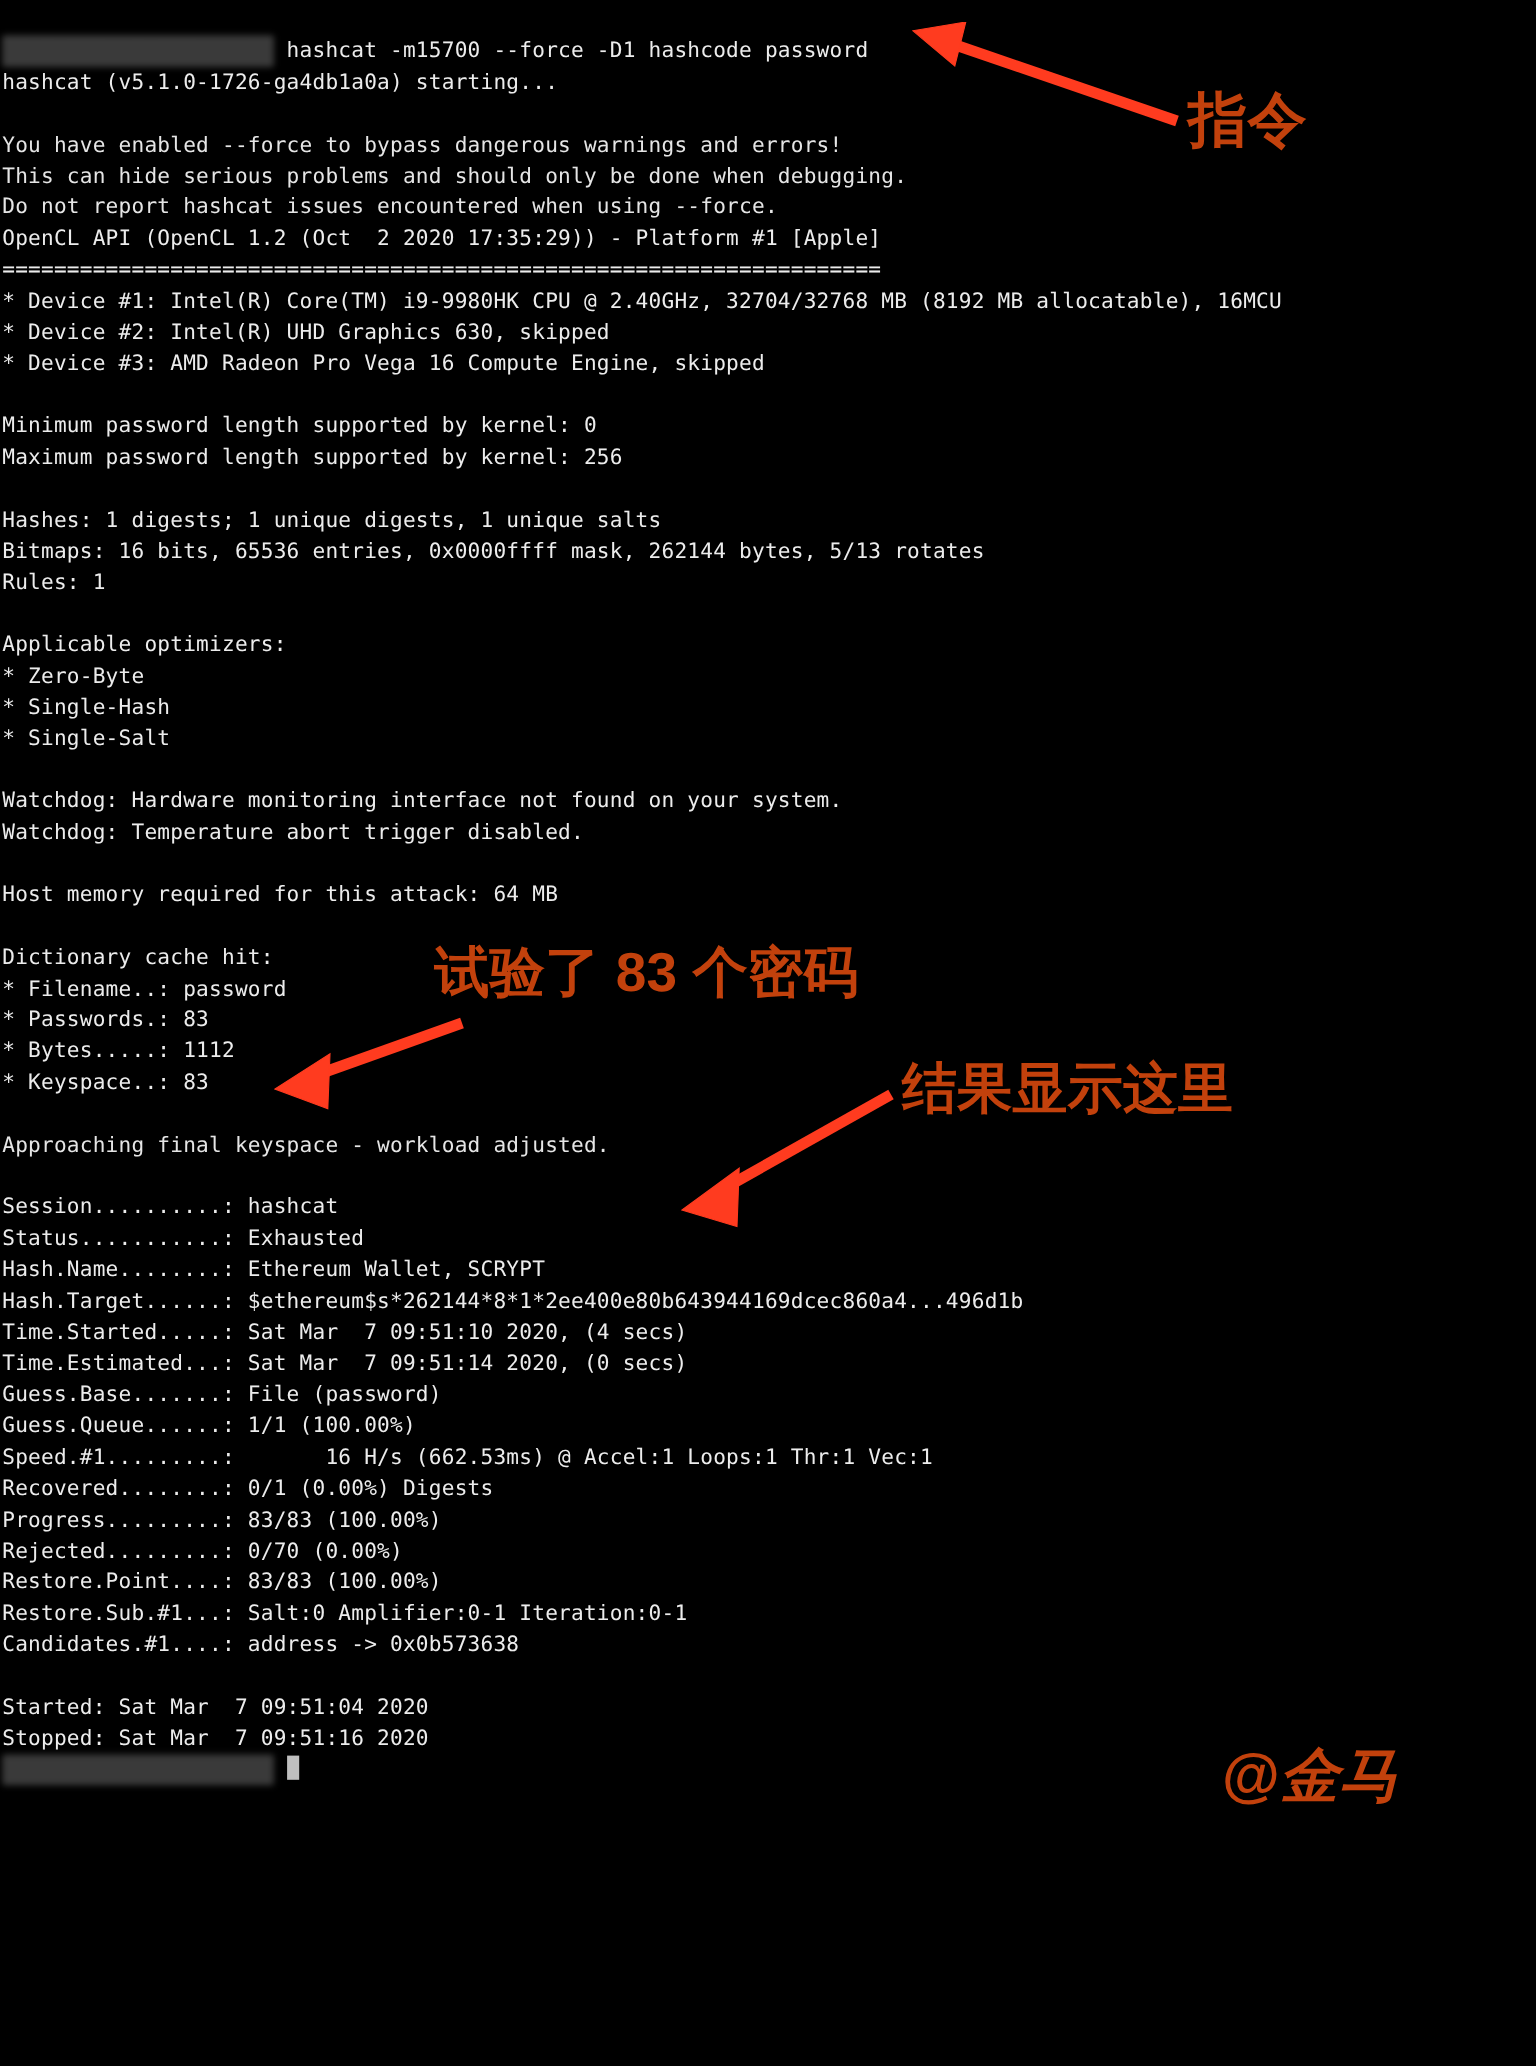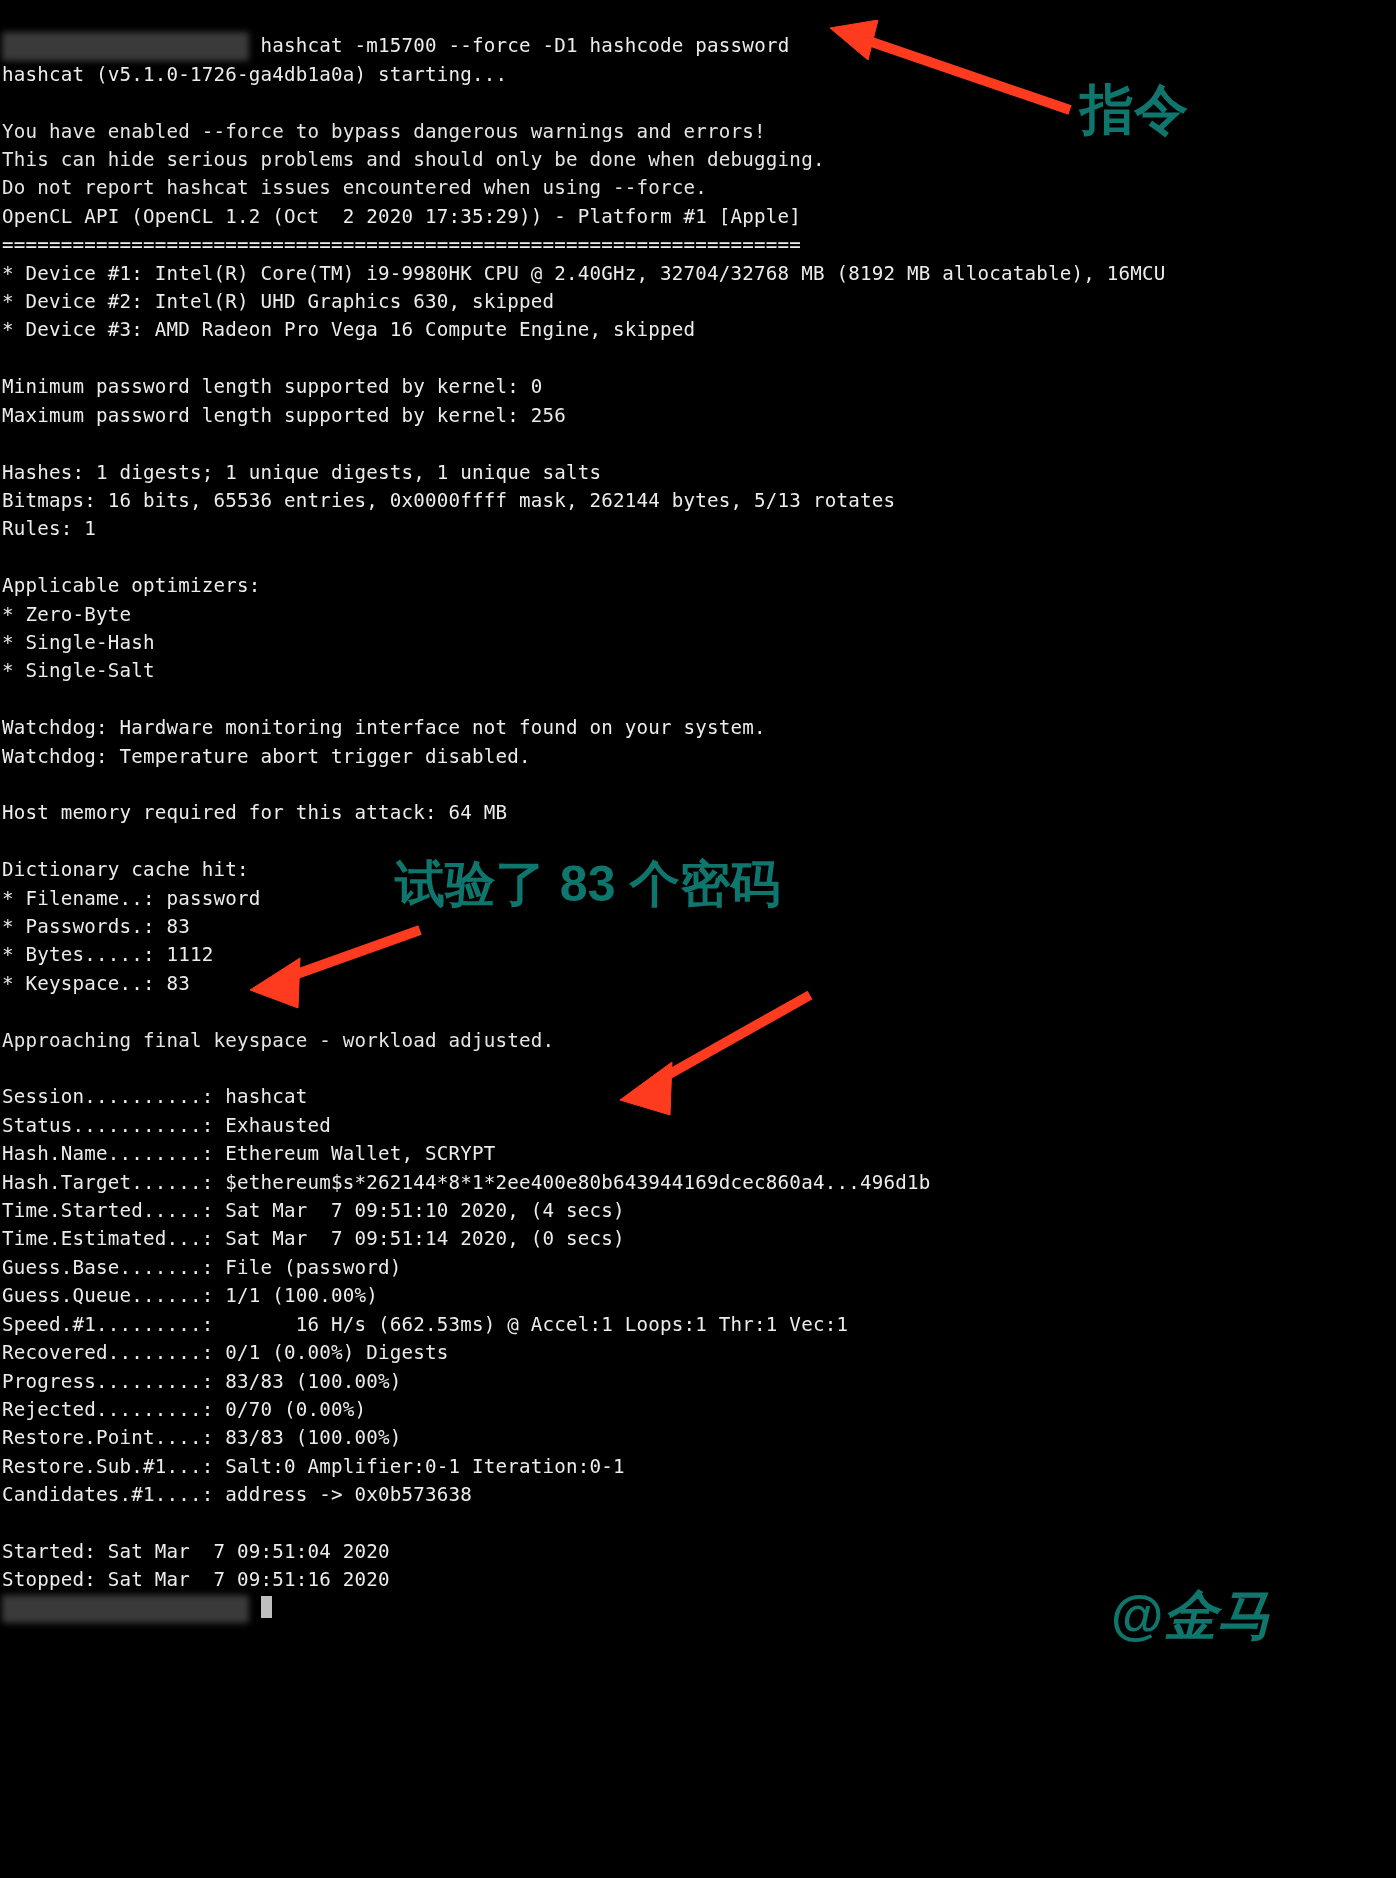--- a/index.html
+++ b/index.html
@@ -1,19 +1,19 @@
 <!DOCTYPE html>
 <html><head>
 <meta charset="utf-8">
 <style>
   html,body{margin:0;padding:0;background:#000;color:#ececec;font-family:Menlo,Consolas,"DejaVu Sans Mono",monospace;font-size:19.2px;line-height:28.4px;width:1396px;height:1878px;overflow:hidden;letter-spacing:0.2px}
   .term{white-space:pre;position:relative;padding:4px 0 0 2px}
   .yellow{color:#e5e5e5}
   .blur{display:inline-block;background:#3a3a3a;color:#3a3a3a;filter:blur(3px);border-radius:2px}
-  .anno{position:absolute;color:#0f766e;font-family:"PingFang SC","Hiragino Sans GB","Microsoft YaHei",sans-serif;font-weight:600;white-space:nowrap;pointer-events:none}
+  .anno{position:absolute;color:#c2410c;font-family:"PingFang SC","Hiragino Sans GB","Microsoft YaHei",sans-serif;font-weight:600;white-space:nowrap;pointer-events:none}
   .arrow{position:absolute;pointer-events:none}
   .arrow polygon,.arrow line{fill:#ff3b1f;stroke:#ff3b1f}
   .cursor{display:inline-block;width:11px;height:22px;background:#bfbfbf;vertical-align:-3px}
 </style>
 </head>
 <body>
 
 <div class="term">
 <span class="blur">  ■ ■   ■■ ■   ■■■■  </span><span> hashcat -m15700 --force -D1 hashcode password</span>
 <span>hashcat (v5.1.0-1726-ga4db1a0a) starting...</span>
@@ -78,19 +78,19 @@
   <line x1="250" y1="90" x2="40" y2="18" stroke-width="10"></line>
   <polygon points="10,8 58,0 48,40"></polygon>
 </svg>
 
 <div class="anno" style="left:395px;top:870px;font-size:50px">试验了 83 个密码</div>
 <svg class="arrow" style="left:240px;top:920px" width="200" height="90">
   <line x1="180" y1="10" x2="40" y2="60" stroke-width="10"></line>
   <polygon points="10,70 60,38 58,88"></polygon>
 </svg>
 
-<div class="anno" style="left:820px;top:960px;font-size:50px;line-height:58px"><br></div>
+<div class="anno" style="left:820px;top:960px;font-size:50px;line-height:58px"><span>结果显示这里</span><br></div>
 <svg class="arrow" style="left:600px;top:980px" width="230" height="140">
   <line x1="210" y1="15" x2="50" y2="105" stroke-width="10"></line>
   <polygon points="20,120 72,82 70,135"></polygon>
 </svg>
 
 <div class="anno" style="left:1110px;top:1601px;font-size:54px;font-style:italic">@金马</div>
 
 </body></html>

